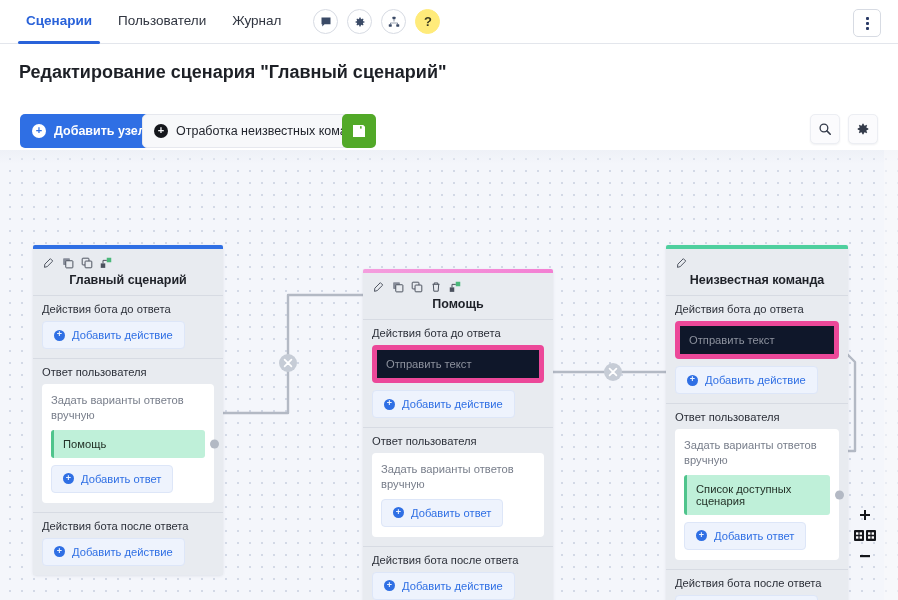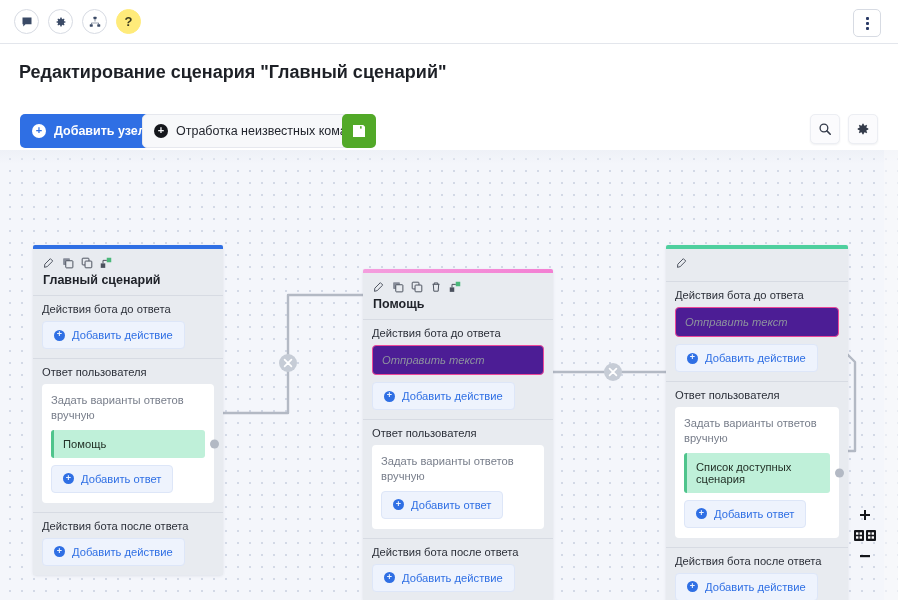--- a/index.html
+++ b/index.html
@@ -114,30 +114,30 @@
 
   
   .node {
     position: absolute;
     background: #e8ebf0;
     border-radius: 2px 2px 3px 3px;
     box-shadow: 0 1px 3px rgba(40,50,80,.10);
     font-size: 11.5px;
   }
   .node-accent { height: 4px; border-radius: 2px 2px 0 0; }
-  .node-head { padding: 7px 10px 8px 10px; }
+  .node-head { padding: 7px 10px 8px 10px; text-align: center; }
   .node-icons { display: flex; gap: 7px; align-items: center; height: 14px; margin-bottom: 3px; }
   .node-icons svg { display: block; cursor: pointer; }
   .node-title { font-size: 12.5px; font-weight: bold; color: #1e2128; }
   .divider { height: 1px; background: #d7dbe3; }
   .sec { padding: 7px 9px 9px 9px; }
   .sec-label { font-size: 11.2px; color: #2b2f38; margin-bottom: 6px; }
   .field {
-    background: #4c1d95; border: 1px solid #ec4899; border-radius: 4px;
-    color: #8d929e; font-size: 11.2px; padding: 8px 9px; font-style: italic;
+    background: #0f172a; border: 5px solid #ec4899; border-radius: 4px;
+    color: #8d929e; font-size: 11.2px; padding: 8px 9px;
   }
   .addbtn {
     background: #eef3fd; border: 1px solid #dde6f8; border-radius: 4px;
     color: #2f6fe4; font-size: 11.2px; padding: 7px 11px;
     display: inline-flex; align-items: center; gap: 7px; cursor: pointer;
     margin-top: 7px;
   }
   .addbtn .plus-ring { width: 11px; height: 11px; background: #2f6fe4; }
   .addbtn .plus-ring span { font-size: 9px; color: #eef3fd; }
   .subbox { background: #ffffff; border-radius: 4px; padding: 9px 9px 10px 9px; }
@@ -158,20 +158,25 @@
     position: absolute; right: 22px; bottom: 38px;
     display: flex; flex-direction: column; align-items: center; gap: 2px;
     color: #1d2026;
   }
   .zoomctl .zbtn { cursor: pointer; line-height: 1; }
 </style>
 </head>
 <body>
 
 <div class="topnav">
+  <div class="nav-links">
+    <div class="nav-link active">Сценарии</div>
+    <div class="nav-link">Пользователи</div>
+    <div class="nav-link">Журнал</div>
+  </div>
   <div class="nav-icons">
     <div class="circle-btn">
       <svg width="12" height="12" viewBox="0 0 16 16">
           <path fill="#3a4a66" d="M2 2h12v9H6l-3 3v-3H2z"></path>
         </svg>
     </div>
     <div class="circle-btn">
       <svg width="12" height="12" viewBox="0 0 16 16">
           <path fill="#3a4a66" d="M8 5.2A2.8 2.8 0 1 0 8 10.8 2.8 2.8 0 0 0 8 5.2zm6 3.6V7.2l-1.7-.3a4.6 4.6 0 0 0-.5-1.2l1-1.4-1.1-1.1-1.4 1a4.6 4.6 0 0 0-1.2-.5L8.8 2H7.2l-.3 1.7a4.6 4.6 0 0 0-1.2.5l-1.4-1-1.1 1.1 1 1.4a4.6 4.6 0 0 0-.5 1.2L2 7.2v1.6l1.7.3c.1.42.28.82.5 1.2l-1 1.4 1.1 1.1 1.4-1c.38.22.78.4 1.2.5l.3 1.7h1.6l.3-1.7c.42-.1.82-.28 1.2-.5l1.4 1 1.1-1.1-1-1.4c.22-.38.4-.78.5-1.2z"></path>
         </svg>
@@ -352,20 +357,21 @@
   </div>
 
   <div class="node" style="left:666px; top:95px; width:182px;">
     <div class="node-accent" style="background:#4ecf9e;"></div>
     <div class="node-head">
       <div class="node-icons">
         <svg width="12" height="12" viewBox="0 0 16 16">
             <path fill="none" stroke="#4b515e" stroke-width="1.3" d="M2.4,9.6 L9.8,2.2 L13,5.4 L5.6,12.8 L2,13.8z"></path>
           </svg>
       </div>
+      <div class="node-title">Неизвестная команда</div>
     </div>
     <div class="divider"></div>
     <div class="sec grey">
       <div class="sec-label">Действия бота до ответа</div>
       <div class="field">Отправить текст</div>
       <div class="addbtn">
         <span class="plus-ring">
             <span>+</span>
           </span>
         <span>Добавить действие</span>

